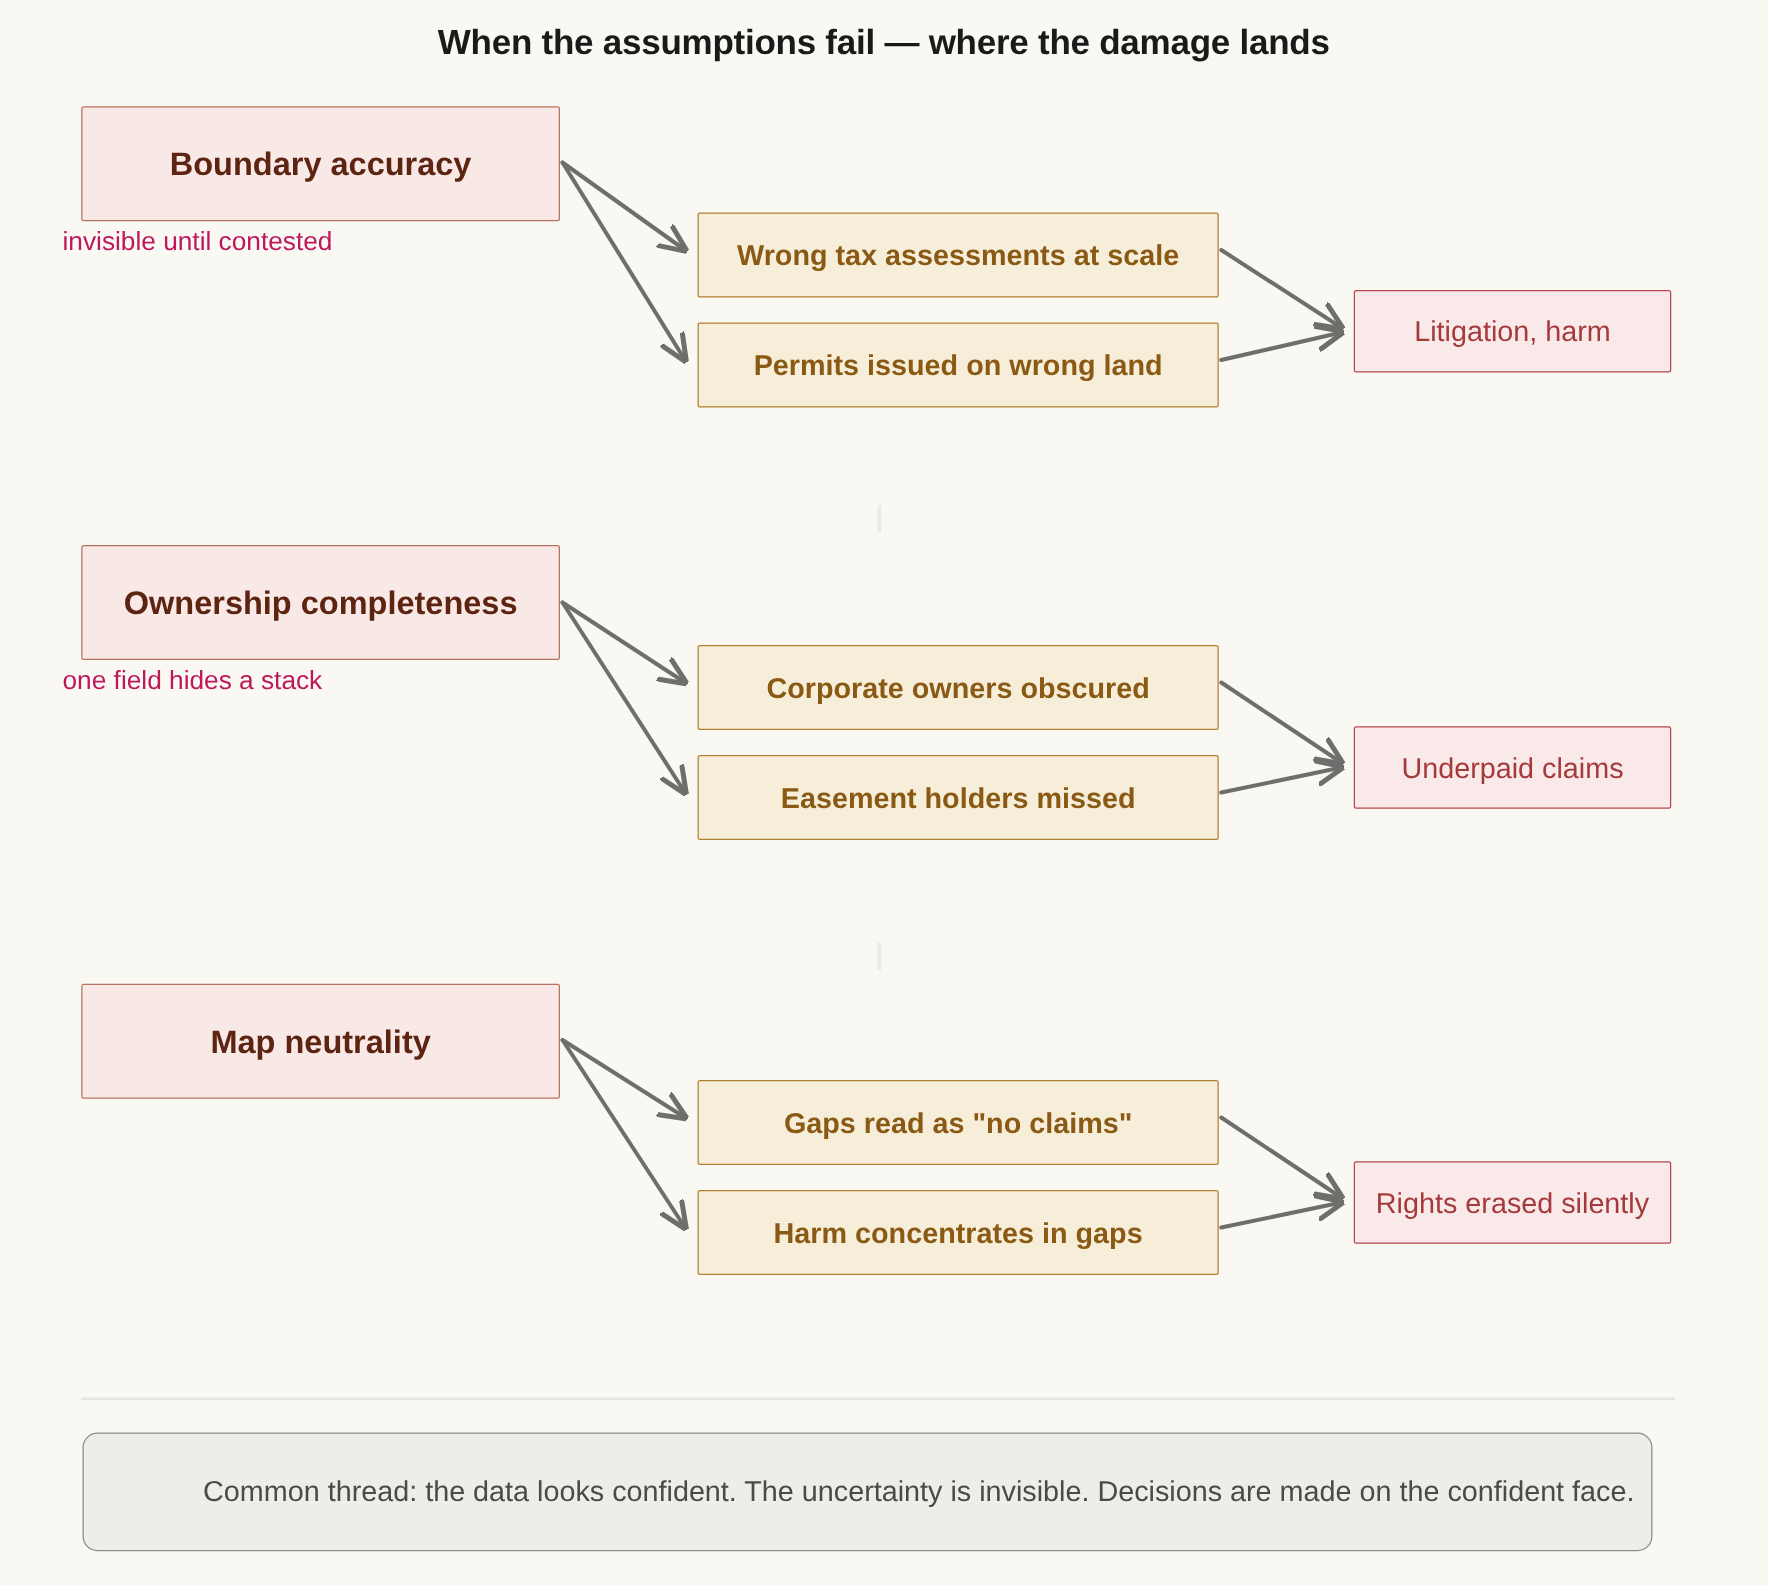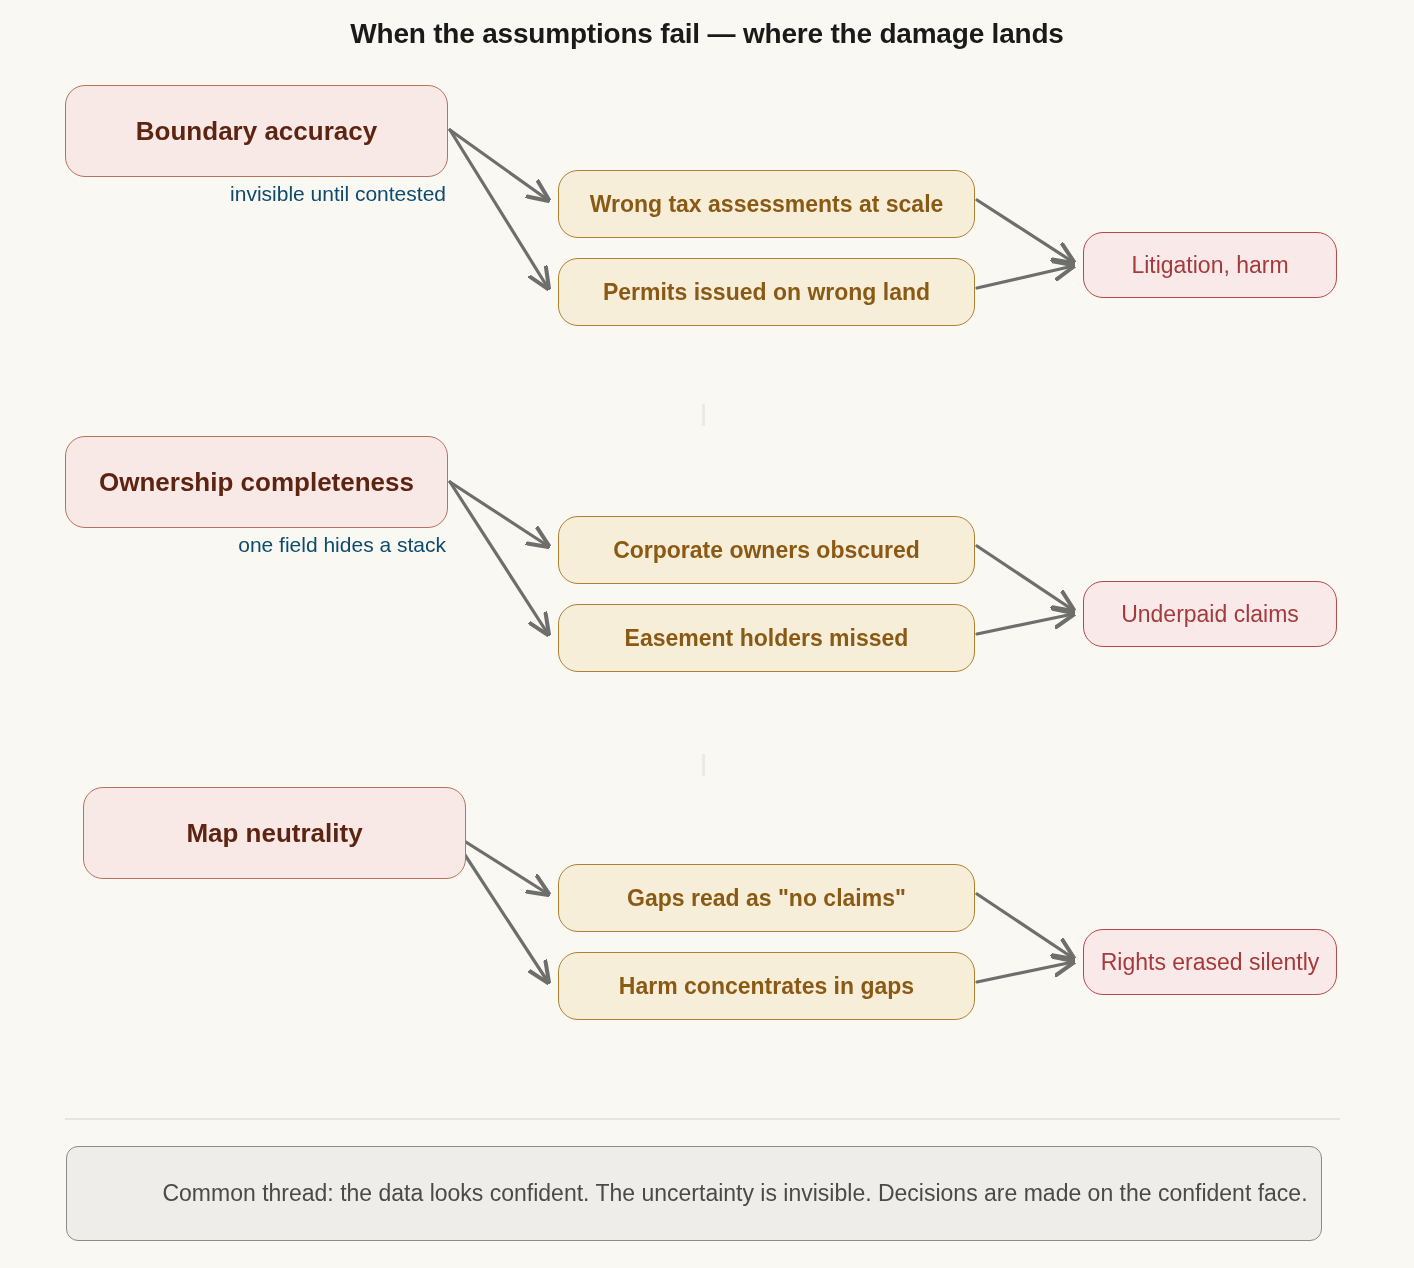--- a/index.html
+++ b/index.html
@@ -44,42 +44,42 @@
     pointer-events: none;
   }
 
   
   .node {
     position: absolute;
     box-sizing: border-box;
     display: flex;
     align-items: center;
     justify-content: center;
-    border-radius: 20px;
+    border-radius: 2px;
     white-space: nowrap;
   }
 
   .assumption {
     background: #f8e9e6;
     border: 1.6px solid #b5735c;
     color: #5e2412;
     font-weight: bold;
     font-size: 26px;
     left: 65px;
     width: 383px;
     height: 92px;
   }
 
   .sublabel {
     position: absolute;
-    left: 63px;
+    left: 50px;
     width: 383px;
-    text-align: right;
+    text-align: left;
     font-size: 21px;
-    color: #0c4a6e;
+    color: #be185d;
     white-space: nowrap;
   }
 
   .failure {
     background: #f7eeda;
     border: 1.6px solid #b08030;
     color: #8a5a14;
     font-weight: 600;
     font-size: 23px;
     left: 558px;
@@ -184,21 +184,21 @@
   <div class="node assumption" style="top:436px;">Ownership completeness</div>
   <div class="sublabel" style="top:533px;">one field hides a stack</div>
 
   <div class="node failure" style="top:516px;">Corporate owners obscured</div>
   <div class="node failure" style="top:604px;">Easement holders missed</div>
 
   <div class="node harm" style="top:581px;">Underpaid claims</div>
 
   <div class="vsep" style="top:754px; height:22px;"></div>
 
-  <div class="node assumption" style="top:787px;margin-left:18px;">Map neutrality</div>
+  <div class="node assumption" style="top:787px;">Map neutrality</div>
 
   <div class="node failure" style="top:864px;">Gaps read as "no claims"</div>
   <div class="node failure" style="top:952px;">Harm concentrates in gaps</div>
 
   <div class="node harm" style="top:929px;">Rights erased silently</div>
 
   <div class="hrule"></div>
   <div class="footer-box"></div>
   <div class="footer-text">Common thread: the data looks confident. The uncertainty is invisible. Decisions are made on the confident face.</div>
 

